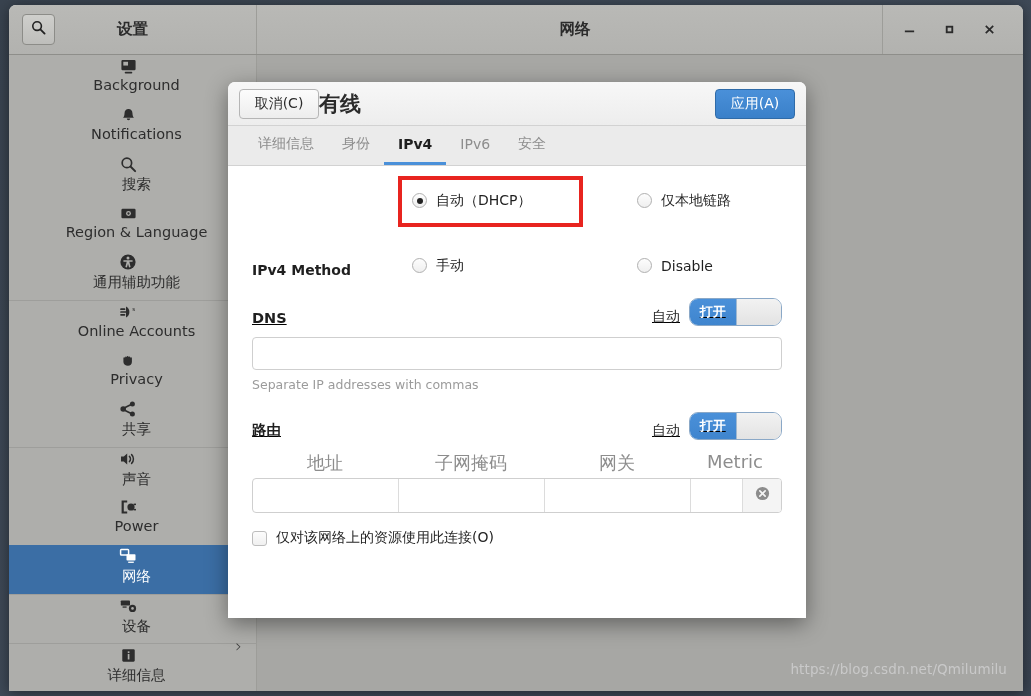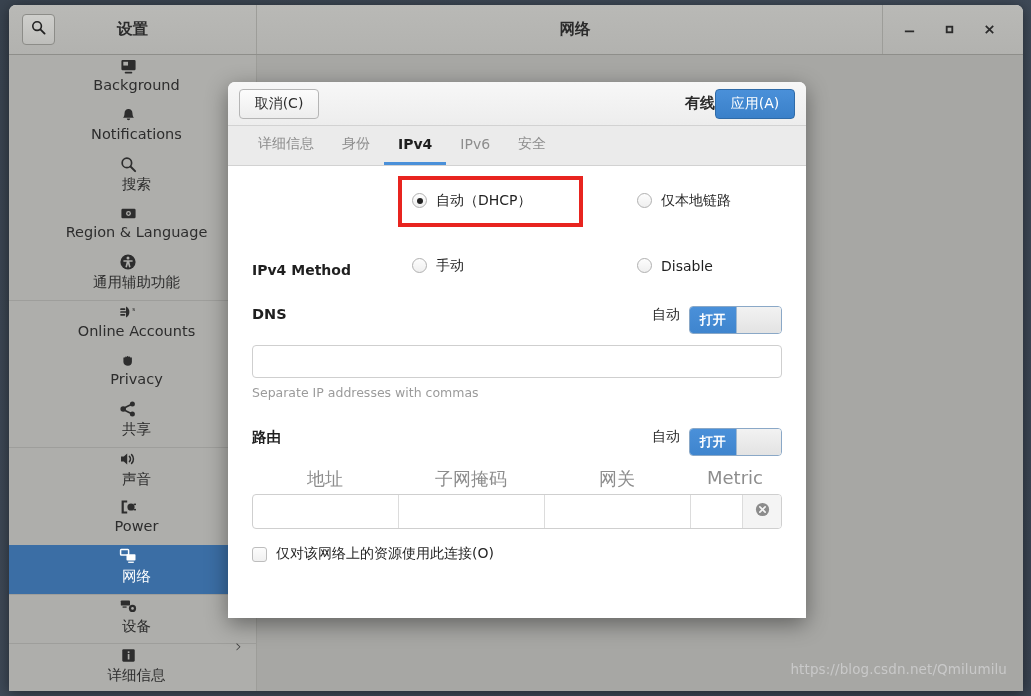--- a/index.html
+++ b/index.html
@@ -180,22 +180,22 @@
     height: 44px;
     background: linear-gradient(to bottom, #f7f7f7, #ededed);
     border-bottom: 1px solid #d2d2d2;
     display: flex;
     align-items: center;
     padding: 0 11px;
     flex: none;
   }
   #dialog-title {
     flex: 1;
-    text-align: right;
-    font-size: 15px;
+    text-align: left;
+    font-size: 21px;
     font-weight: bold;
     color: #2b2b2b;
   }
   .dlg-btn {
     height: 30px;
     padding: 0 13px;
     border-radius: 4px;
     font-size: 14px;
     display: flex; align-items: center; justify-content: center;
     cursor: pointer;
@@ -275,29 +275,30 @@
   }
   #highlight-box {
     position: absolute;
     left: -14px; top: -12px;
     width: 185px; height: 51px;
     border: 4px solid #e8241f;
     pointer-events: none;
   }
 
   .section-head {
-    display: flex; align-items: flex-start;
-    margin-top: 28px;
+    display: flex; align-items: flex-end;
+    margin-top: 20px;
+    text-decoration: underline;
   }
   .section-title { font-size: 14.5px; font-weight: bold; color: #1f1f1f; }
   .auto-label { margin-left: auto; font-size: 14px; color: #2b2b2b; margin-right: 9px; }
   .toggle {
     width: 93px; height: 28px;
     border: 1px solid #8aa8c7;
-    border-radius: 4px;
+    border-radius: 9px;
     display: flex;
     overflow: hidden;
     cursor: pointer;
   }
   .toggle .on {
     width: 50%;
     background: linear-gradient(to bottom, #4a90d9, #3f85ce);
     color: #fff;
     font-size: 13px; font-weight: bold;
     display: flex; align-items: center; justify-content: center;

